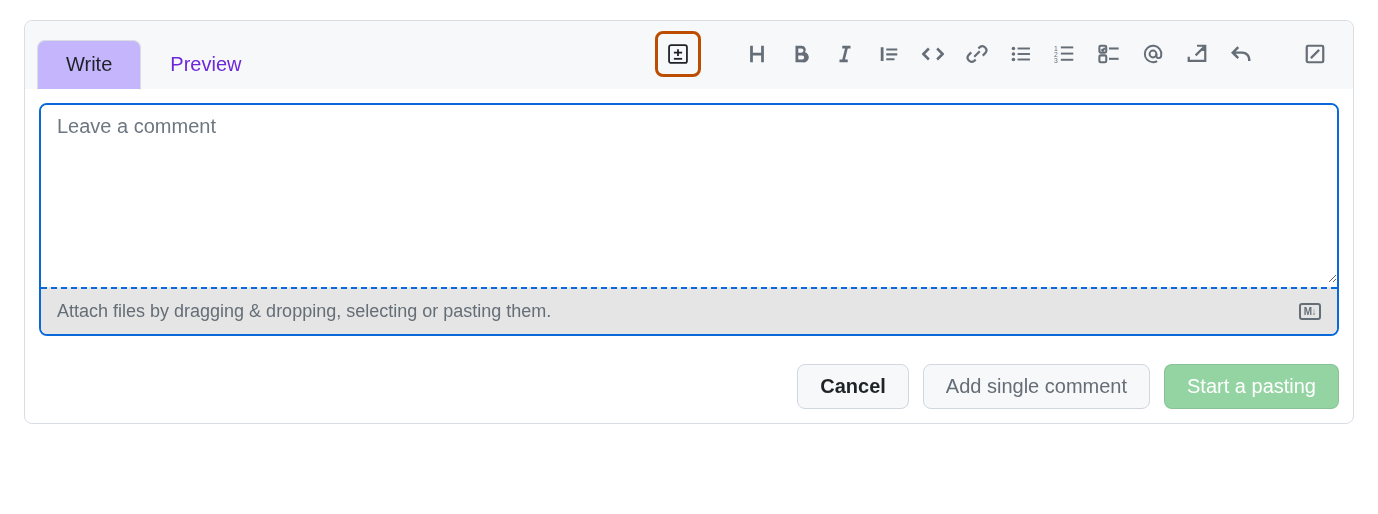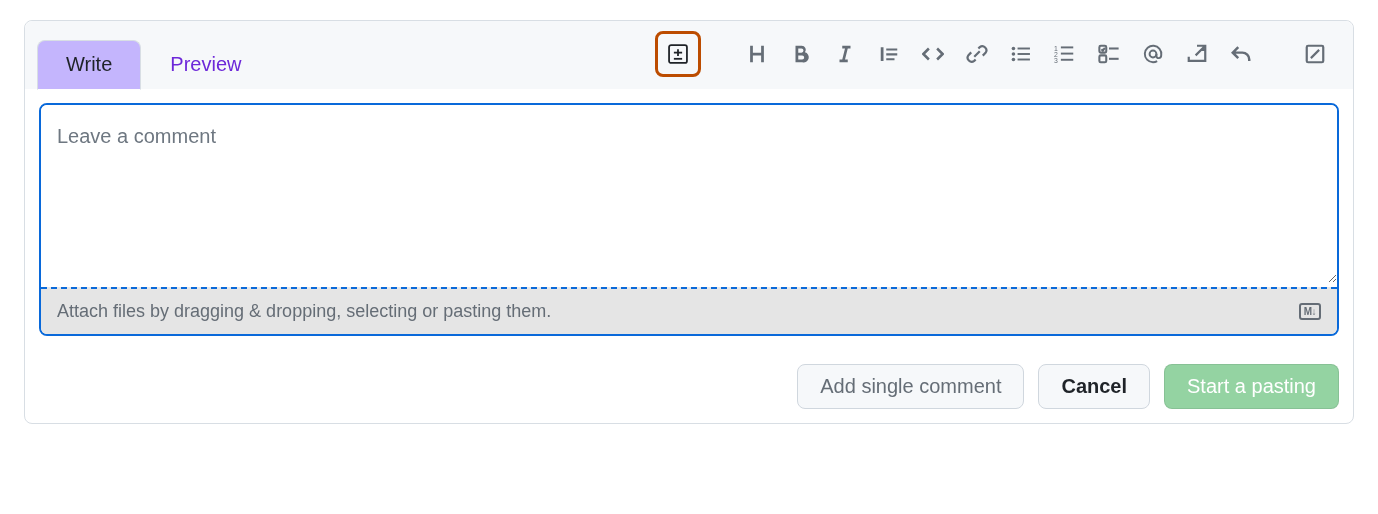--- a/index.html
+++ b/index.html
@@ -81,21 +81,21 @@
       padding: 14px;
     }
     .textarea-wrap {
       border: 2px solid #0969da;
       border-radius: 8px;
       overflow: hidden;
     }
     .comment-textarea {
       width: 100%;
       min-height: 178px;
-      padding: 20px 16px;
+      padding: 10px 16px;
       font-size: 20px;
       font-family: inherit;
       border: none;
       outline: none;
       resize: vertical;
       color: #1f2328;
       background: #ffffff;
     }
     .comment-textarea::placeholder {
       color: #6e7781;
@@ -260,17 +260,17 @@
     <div class="textarea-wrap">
       <textarea class="comment-textarea" placeholder="Leave a comment" style=""></textarea>
       <div class="attach-bar">
         <span>Attach files by dragging &amp; dropping, selecting or pasting them.</span>
         <span class="markdown-badge">M↓</span>
       </div>
     </div>
   </div>
 
   <div class="actions">
+    <button class="btn btn-cancel">Cancel</button>
     <button class="btn btn-secondary">Add single comment</button>
-    <button class="btn btn-cancel">Cancel</button>
     <button class="btn btn-primary">Start a pasting</button>
   </div>
 </div>
 
 </body></html>

